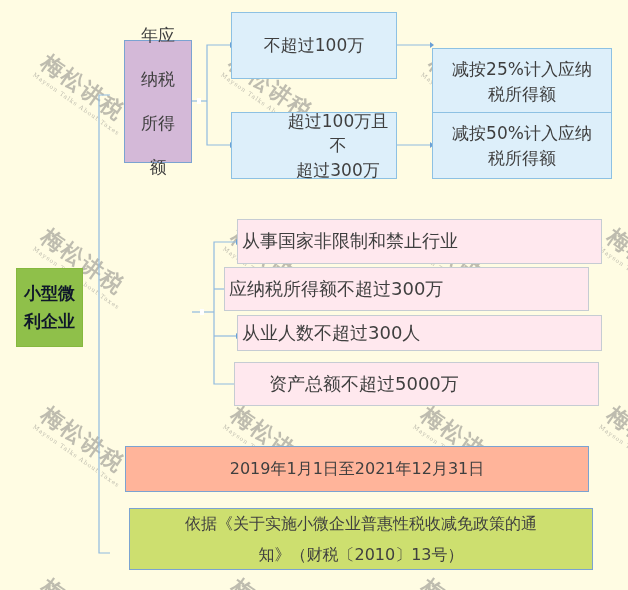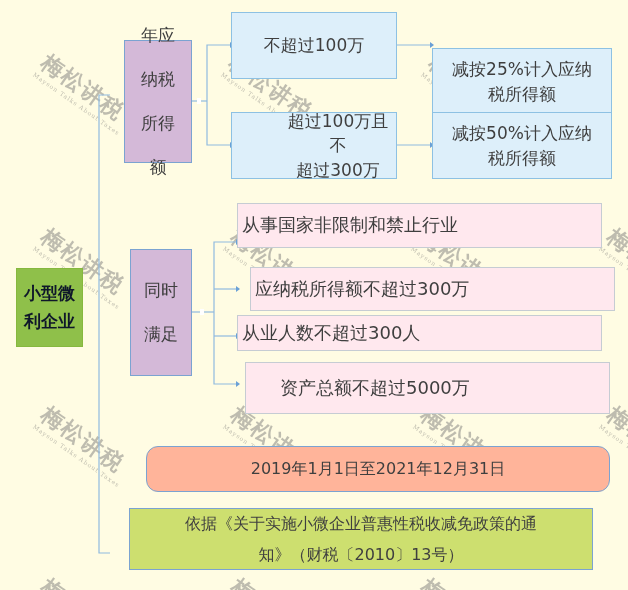--- a/index.html
+++ b/index.html
@@ -146,39 +146,35 @@
 
   <div class="box blue" style="left:432px;top:12px;width:180px;height:67px;flex-direction:column;margin-top:36px;">
     <span>减按25%计入应纳</span>
     <span>税所得额</span>
   </div>
   <div class="box blue" style="left:432px;top:112px;width:180px;height:67px;flex-direction:column;">
     <span>减按50%计入应纳</span>
     <span>税所得额</span>
   </div>
 
-  <div class="box purple" style="left:130px;top:249px;width:62px;height:127px;flex-direction:column;line-height:1.6;">
-    <span>同时</span>
-    <span>满足</span>
-  </div>
 
-  <div class="box pink" style="left:237px;top:203px;width:365px;height:45px;">
+  <div class="box pink" style="left:237px;top:219px;width:365px;height:45px;">
     <span>从事国家非限制和禁止行业</span>
   </div>
-  <div class="box pink" style="left:250px;top:267px;width:365px;height:44px;">
+  <div class="box pink" style="left:224px;top:267px;width:365px;height:44px;">
     <span>应纳税所得额不超过300万</span>
   </div>
   <div class="box pink" style="left:237px;top:315px;width:365px;height:36px;">
     <span>从业人数不超过300人</span>
   </div>
-  <div class="box pink" style="left:245px;top:362px;width:365px;height:52px;padding-left:34px;">
+  <div class="box pink" style="left:234px;top:362px;width:365px;height:44px;padding-left:34px;">
     <span>资产总额不超过5000万</span>
   </div>
 
-  <div class="box salmon" style="left:146px;top:446px;width:464px;height:46px;border-radius:12px;">
+  <div class="box salmon" style="left:125px;top:446px;width:464px;height:46px;">
     <span>2019年1月1日至2021年12月31日</span>
   </div>
 
   <div class="box lime" style="left:129px;top:508px;width:464px;height:62px;flex-direction:column;">
     <span>依据《关于实施小微企业普惠性税收减免政策的通</span>
     <span>知》（财税〔2010〕13号）</span>
   </div>
 
 </div>
 

